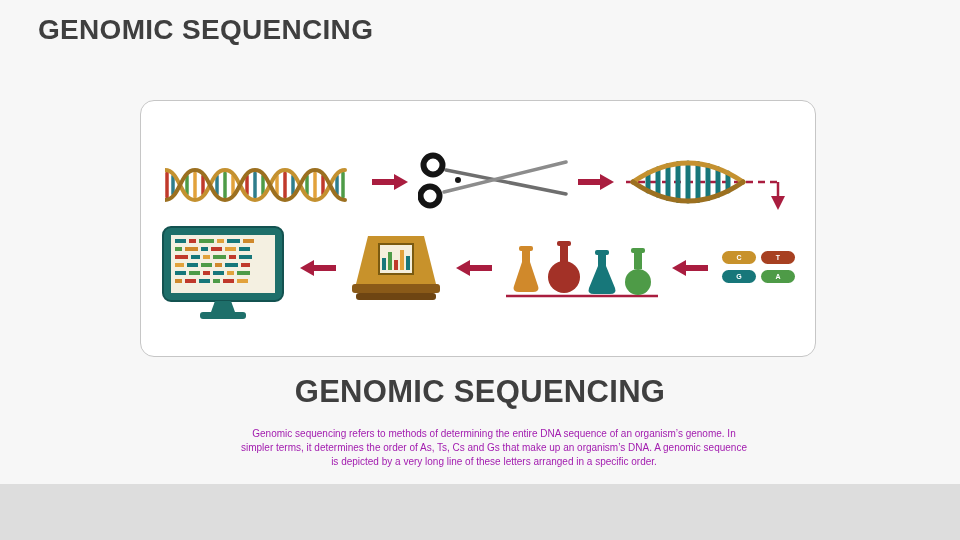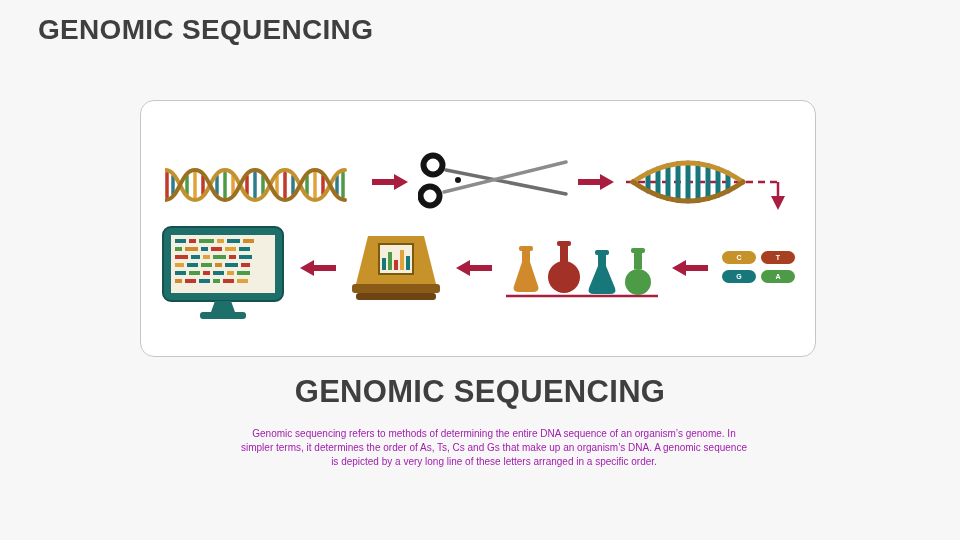--- a/index.html
+++ b/index.html
@@ -1,19 +1,19 @@
 <!DOCTYPE html>
 <html><head>
 <meta charset="utf-8">
 <style>
   * { margin: 0; padding: 0; box-sizing: border-box; }
   html,body { background:#ddd; }
   #slide {
     position: relative;
-    width: 960px; height: 540px;
+    width: 960px; height: 484px;
     background: #f7f7f7;
     font-family: "Liberation Sans", sans-serif;
     overflow: hidden;
     margin: 0 auto;
   }
   .page-title {
     position: absolute; left: 38px; top: 14px;
     font-size: 28px; font-weight: 800; color: #3f3f3f; letter-spacing: 0.3px;
   }
   .page-subtitle {

